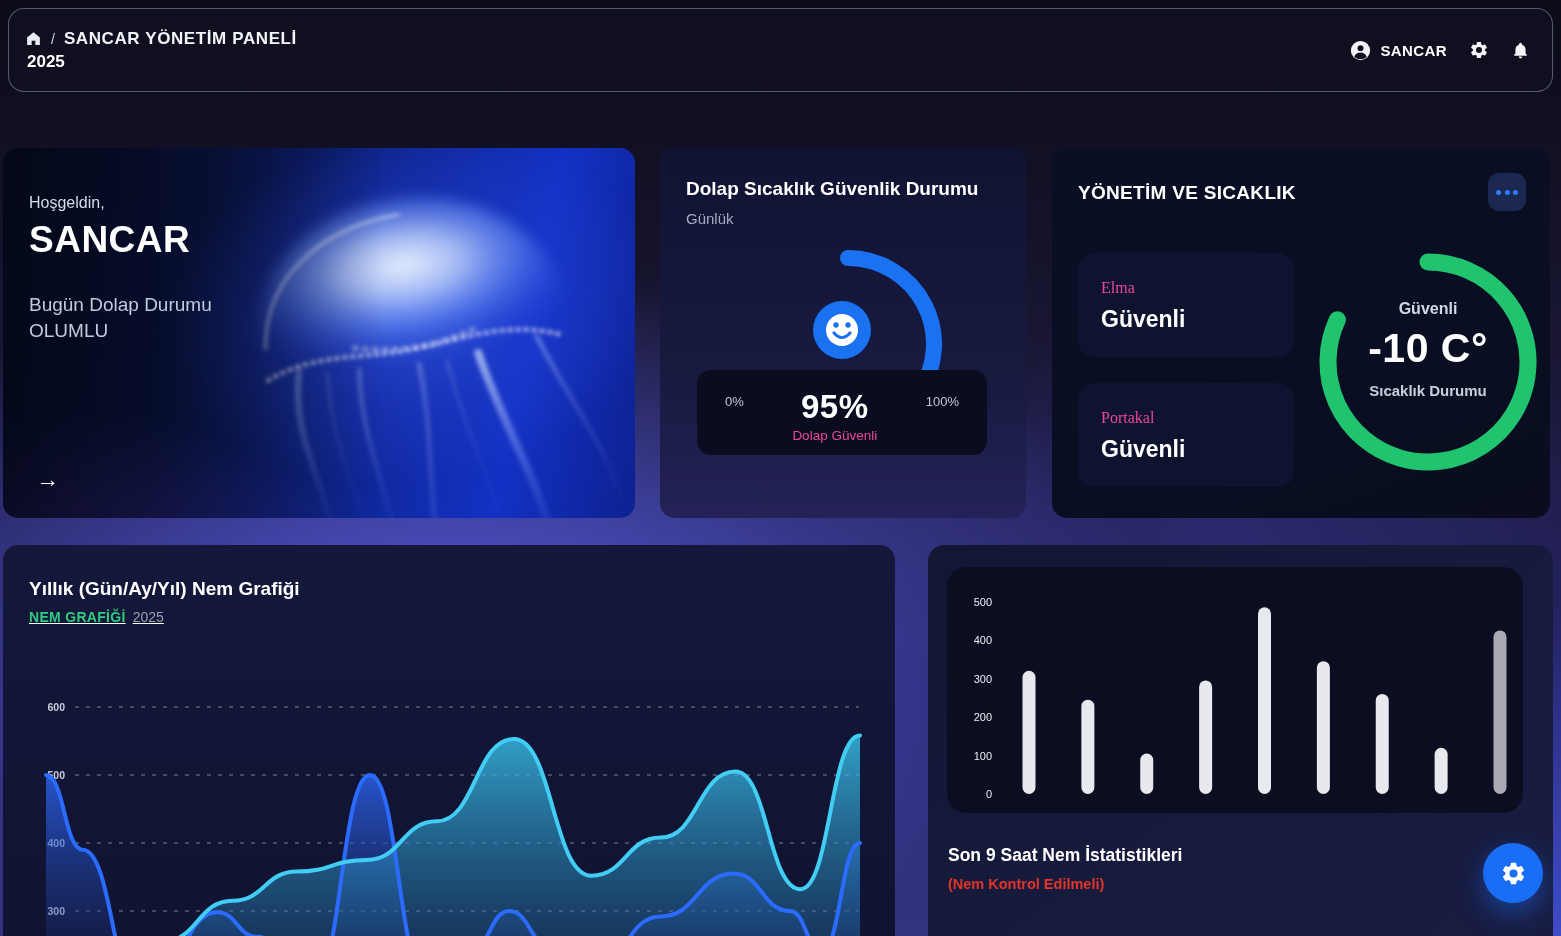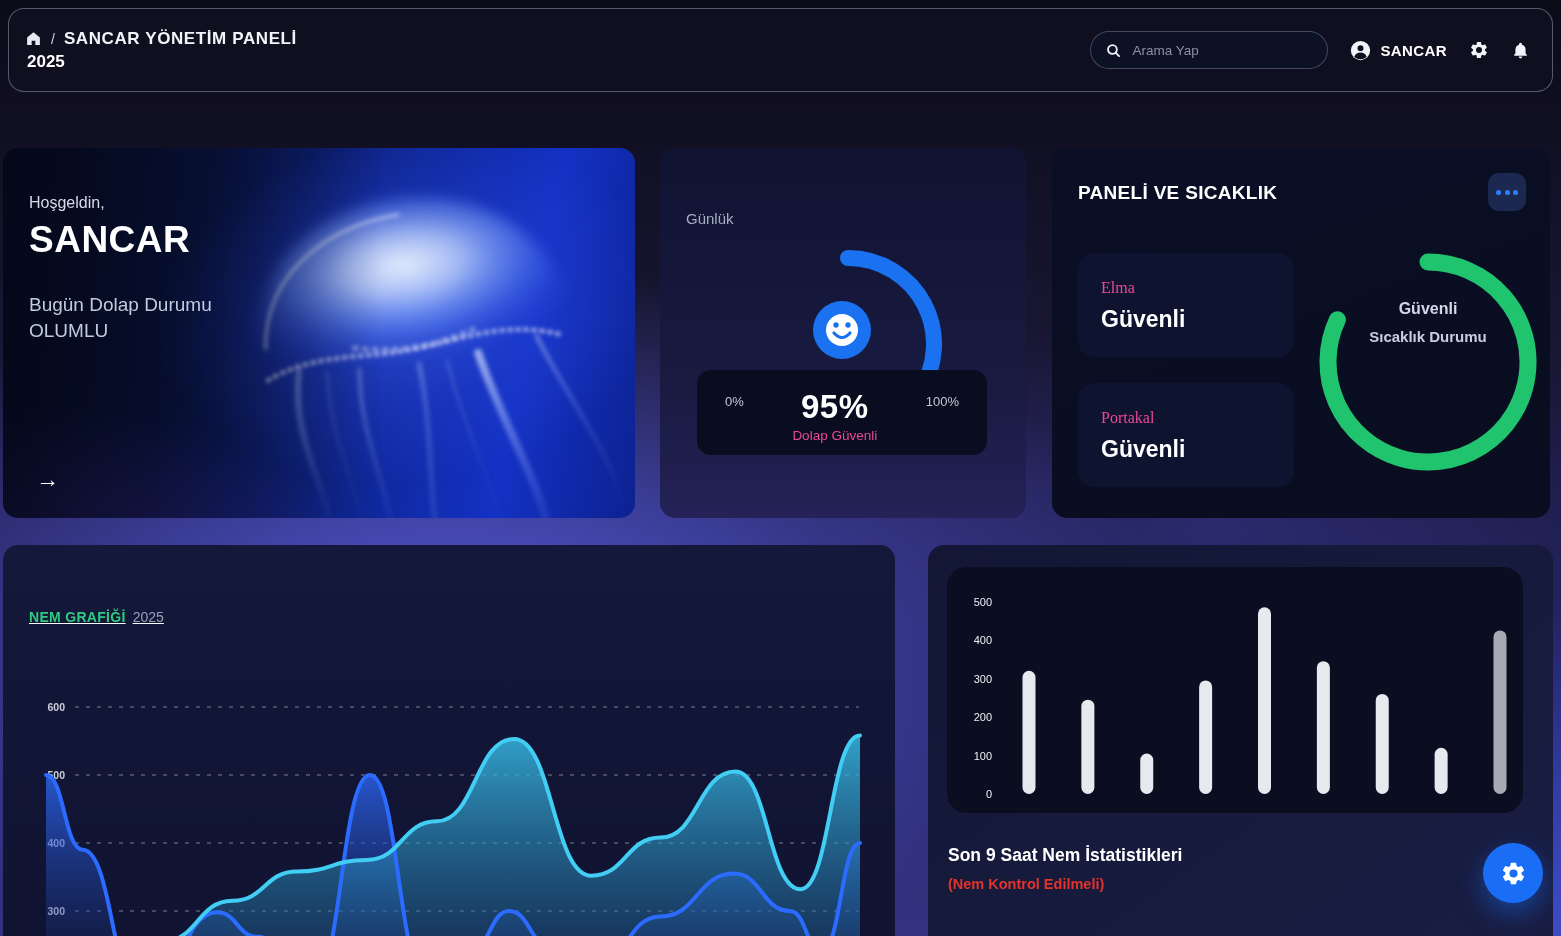--- a/index.html
+++ b/index.html
@@ -136,29 +136,20 @@
           <svg width="17" height="17" viewBox="0 0 24 24" fill="#e8eaf2">
               <path d="M3 10.6 12 3l9 7.6V21h-6.4v-6h-5.2v6H3Z"></path>
             </svg>
         </span>
         <span class="crumb-sep">/</span>
         <span class="crumb-title">SANCAR YÖNETİM PANELİ</span>
       </div>
       <div class="crumb-year">2025</div>
     </div>
     <div class="top-right">
-      <div class="search-pill">
-        <span class="icon-btn">
-          <svg width="17" height="17" viewBox="0 0 24 24" fill="none" stroke="#f0f2f8" stroke-width="2.6" stroke-linecap="round">
-              <circle cx="10.5" cy="10.5" r="6.2"></circle>
-              <path d="m15.3 15.3 4.6 4.6"></path>
-            </svg>
-        </span>
-        <input type="text" placeholder="Arama Yap" style="">
-      </div>
       <div class="userbox">
         <span class="icon-btn">
           <svg width="21" height="21" viewBox="0 0 24 24">
               <circle cx="12" cy="12" r="11" fill="#f2f4fa"></circle>
               <circle cx="12" cy="9.3" r="3.4" fill="#100f20"></circle>
               <path d="M4.8 19.4c1.5-3.6 4-5 7.2-5s5.7 1.4 7.2 5a11 11 0 0 1-14.4 0Z" fill="#100f20"></path>
             </svg>
         </span>
         <span class="user-name">SANCAR</span>
       </div>
@@ -222,20 +213,21 @@
     <div class="welcome-text">
       <div class="w-greet">Hoşgeldin,</div>
       <div class="w-name">SANCAR</div>
       <div class="w-line1">Bugün Dolap Durumu</div>
       <div class="w-line2">OLUMLU</div>
     </div>
     <div class="w-arrow">→</div>
   </section>
 
   <section class="card card-safety">
+    <div class="cs-title">Dolap Sıcaklık Güvenlik Durumu</div>
     <div class="cs-sub">Günlük</div>
     <svg class="gauge-svg" width="230" height="180" viewBox="0 0 230 180">
       <path d="M 110 26 A 86 86 0 0 1 180.4 161.4" stroke="#1b72f0" stroke-width="16" stroke-linecap="round" fill="none"></path>
       <g transform="translate(104,98)">
         <circle r="29" fill="#1b72f0"></circle>
         <circle r="16" fill="#ffffff"></circle>
         <circle cx="-6" cy="-5" r="2.7" fill="#1b72f0"></circle>
         <circle cx="6" cy="-5" r="2.7" fill="#1b72f0"></circle>
         <path d="M -8 3 Q 0 12 8 3" stroke="#1b72f0" stroke-width="3.2" fill="none" stroke-linecap="round"></path>
       </g>
@@ -244,41 +236,42 @@
       <span class="sp-side">0%</span>
       <span class="sp-center">
         <div class="sp-pct">95%</div>
         <div class="sp-label">Dolap Güvenli</div>
       </span>
       <span class="sp-side">100%</span>
     </div>
   </section>
 
   <section class="card card-products">
-    <div class="cp-title">PANELİ VE SICAKLIK</div>
+    <div class="cp-title">YÖNETİM VE SICAKLIK</div>
     <div class="dots-btn">
         <i></i>
         <i></i>
         <i></i>
       </div>
 
     <div class="prod-box" style="top:105px;">
       <div class="pb-name">Elma</div>
       <div class="pb-status">Güvenli</div>
     </div>
     <div class="prod-box" style="top:235px;">
       <div class="pb-name">Portakal</div>
       <div class="pb-status">Güvenli</div>
     </div>
 
     <svg class="green-gauge" width="230" height="230" viewBox="0 0 230 230">
       <path d="M 115 15 A 100 100 0 1 1 24.4 72.7" stroke="#20c46f" stroke-width="17" stroke-linecap="round" fill="none"></path>
     </svg>
     <div class="gg-text">
       <div class="gg-status">Güvenli</div>
+      <div class="gg-temp">-10 C°</div>
       <div class="gg-label">Sıcaklık Durumu</div>
     </div>
   </section>
 
   <section class="card card-humidity">
     <svg id="area-svg" width="892" height="391" viewBox="0 0 892 391">
         <defs>
           <linearGradient id="gBlue" x1="0" y1="0" x2="0" y2="1">
             <stop offset="0%" stop-color="#2e6bff" stop-opacity="0.75"></stop>
             <stop offset="100%" stop-color="#16245e" stop-opacity="0.12"></stop>
@@ -294,20 +287,21 @@
         <text x="62" y="234" text-anchor="end" fill="#c9cdda" font-size="10.5" font-weight="700" font-family="Liberation Sans, DejaVu Sans, sans-serif">500</text>
         <line x1="72" x2="856" y1="298" y2="298" stroke="rgba(255,255,255,0.3)" stroke-width="1.4" stroke-dasharray="4 7"></line>
         <text x="62" y="302" text-anchor="end" fill="#c9cdda" font-size="10.5" font-weight="700" font-family="Liberation Sans, DejaVu Sans, sans-serif">400</text>
         <line x1="72" x2="856" y1="366" y2="366" stroke="rgba(255,255,255,0.3)" stroke-width="1.4" stroke-dasharray="4 7"></line>
         <text x="62" y="370" text-anchor="end" fill="#c9cdda" font-size="10.5" font-weight="700" font-family="Liberation Sans, DejaVu Sans, sans-serif">300</text>
         <path d="M 43 230 C 61.315 230, 61.315 304.8, 79.63 304.8 C 109.74799999999999 304.8, 109.74799999999999 454.4, 139.86599999999999 454.4 C 176.903 454.4, 176.903 367.36, 213.94 367.36 C 234.29000000000002 367.36, 234.29000000000002 391.84000000000003, 254.64000000000001 391.84000000000003 C 281.909 391.84000000000003, 281.909 440.8, 309.178 440.8 C 338.07500000000005 440.8, 338.07500000000005 230, 366.97200000000004 230 C 395.462 230, 395.462 434, 423.952 434 C 446.337 434, 446.337 403.4, 468.72200000000004 403.4 C 487.44399999999996 403.4, 487.44399999999996 366, 506.16599999999994 366 C 526.923 366, 526.923 401.36, 547.6800000000001 401.36 C 568.03 401.36, 568.03 423.8, 588.38 423.8 C 622.975 423.8, 622.975 371.44, 657.57 371.44 C 694.2 371.44, 694.2 328.6, 730.8299999999999 328.6 C 758.913 328.6, 758.913 366, 786.996 366 C 802.8689999999999 366, 802.8689999999999 405.44, 818.742 405.44 C 837.871 405.44, 837.871 298, 857 298 L 857 430 L 43 430 Z" fill="url(#gBlue)"></path>
         <path d="M 95.096 454.4 C 127.249 454.4, 127.249 396.6, 159.402 396.6 C 194.404 396.6, 194.404 355.8, 229.406 355.8 C 261.55899999999997 355.8, 261.55899999999997 326.56, 293.712 326.56 C 328.714 326.56, 328.714 315, 363.716 315 C 398.71799999999996 315, 398.71799999999996 276.24, 433.71999999999997 276.24 C 472.385 276.24, 472.385 193.95999999999998, 511.04999999999995 193.95999999999998 C 549.7149999999999 193.95999999999998, 549.7149999999999 330.64, 588.38 330.64 C 622.975 330.64, 622.975 292.56, 657.57 292.56 C 695.014 292.56, 695.014 226.6, 732.458 226.6 C 765.018 226.6, 765.018 344.24, 797.5780000000001 344.24 C 827.289 344.24, 827.289 190.55999999999997, 857 190.55999999999997 L 857 430 L 95.096 430 Z" fill="url(#gCyan)"></path>
         <path d="M 43 230 C 61.315 230, 61.315 304.8, 79.63 304.8 C 109.74799999999999 304.8, 109.74799999999999 454.4, 139.86599999999999 454.4 C 176.903 454.4, 176.903 367.36, 213.94 367.36 C 234.29000000000002 367.36, 234.29000000000002 391.84000000000003, 254.64000000000001 391.84000000000003 C 281.909 391.84000000000003, 281.909 440.8, 309.178 440.8 C 338.07500000000005 440.8, 338.07500000000005 230, 366.97200000000004 230 C 395.462 230, 395.462 434, 423.952 434 C 446.337 434, 446.337 403.4, 468.72200000000004 403.4 C 487.44399999999996 403.4, 487.44399999999996 366, 506.16599999999994 366 C 526.923 366, 526.923 401.36, 547.6800000000001 401.36 C 568.03 401.36, 568.03 423.8, 588.38 423.8 C 622.975 423.8, 622.975 371.44, 657.57 371.44 C 694.2 371.44, 694.2 328.6, 730.8299999999999 328.6 C 758.913 328.6, 758.913 366, 786.996 366 C 802.8689999999999 366, 802.8689999999999 405.44, 818.742 405.44 C 837.871 405.44, 837.871 298, 857 298" fill="none" stroke="#2b6bff" stroke-width="4" stroke-linecap="round"></path>
         <path d="M 95.096 454.4 C 127.249 454.4, 127.249 396.6, 159.402 396.6 C 194.404 396.6, 194.404 355.8, 229.406 355.8 C 261.55899999999997 355.8, 261.55899999999997 326.56, 293.712 326.56 C 328.714 326.56, 328.714 315, 363.716 315 C 398.71799999999996 315, 398.71799999999996 276.24, 433.71999999999997 276.24 C 472.385 276.24, 472.385 193.95999999999998, 511.04999999999995 193.95999999999998 C 549.7149999999999 193.95999999999998, 549.7149999999999 330.64, 588.38 330.64 C 622.975 330.64, 622.975 292.56, 657.57 292.56 C 695.014 292.56, 695.014 226.6, 732.458 226.6 C 765.018 226.6, 765.018 344.24, 797.5780000000001 344.24 C 827.289 344.24, 827.289 190.55999999999997, 857 190.55999999999997" fill="none" stroke="#41cdf4" stroke-width="4" stroke-linecap="round"></path>
       </svg>
+    <div class="ch-title">Yıllık (Gün/Ay/Yıl) Nem Grafiği</div>
     <div class="ch-tagrow">
       <span class="ch-tag" style="color: rgb(47, 203, 128);">NEM GRAFİĞİ</span>
       <span class="ch-year">2025</span>
     </div>
   </section>
 
   <section class="card card-stats">
     <div class="bars-panel">
       <svg id="bar-svg" width="576" height="246" viewBox="0 0 576 246">
           <text x="45" y="38.5" text-anchor="end" fill="#eceef4" font-size="11" font-family="Liberation Sans, DejaVu Sans, sans-serif">500</text>

